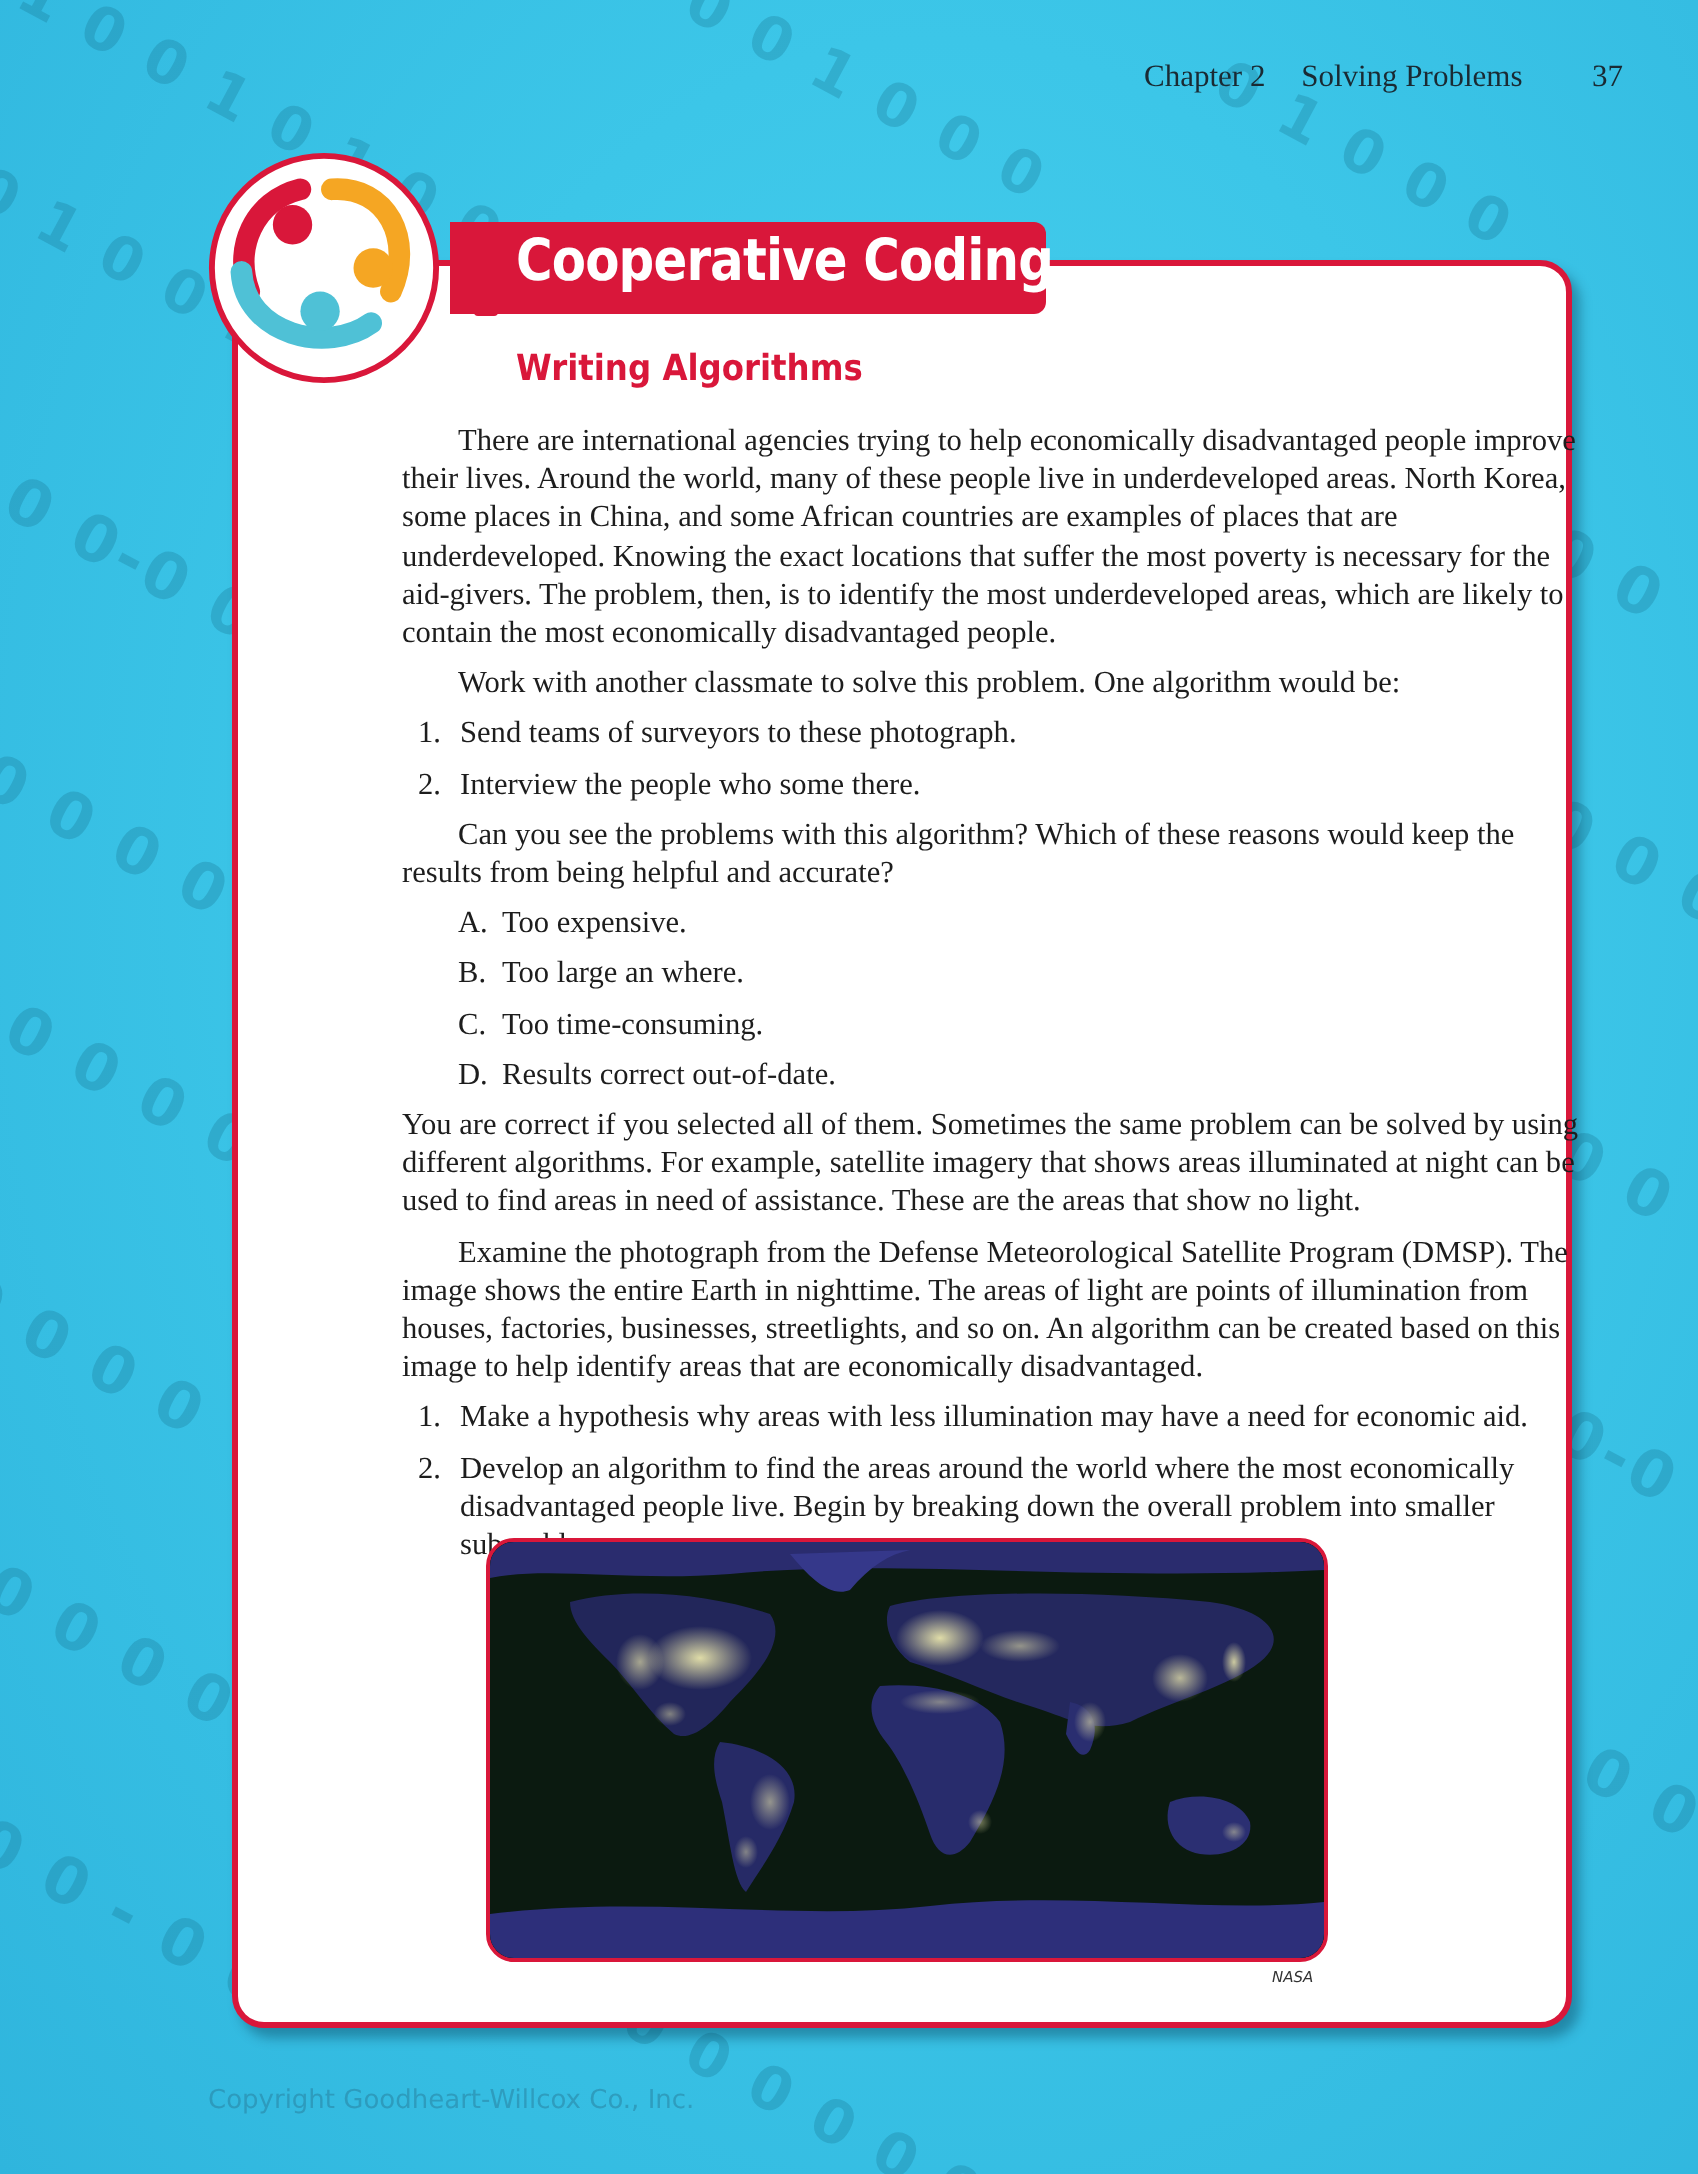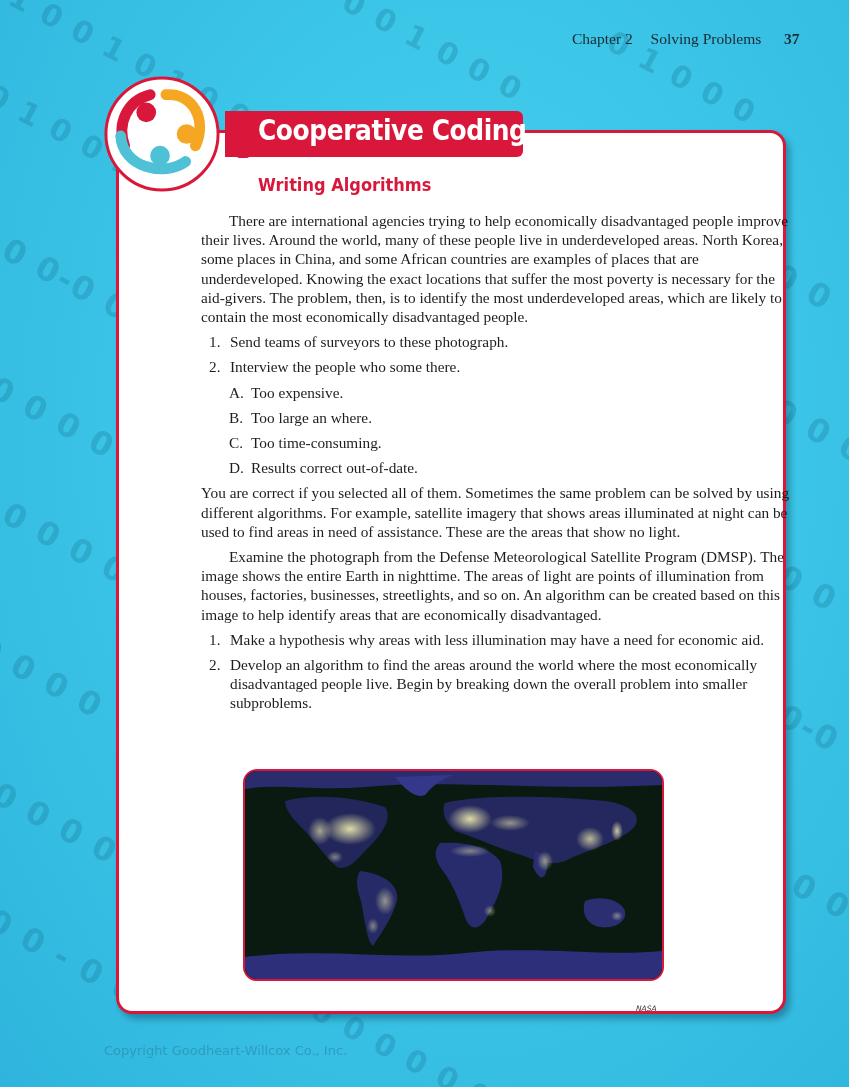--- a/index.html
+++ b/index.html
@@ -12,21 +12,21 @@
   .bg-pattern span {
     position: absolute; color: rgba(20,110,140,0.28);
     font-family: "DejaVu Sans", sans-serif; font-weight: bold;
     transform: rotate(28deg); white-space: nowrap; letter-spacing: 2px;
   }
   .running-head {
     position: absolute; top: 30px; left: 548px;
     font-family: "Liberation Serif", serif; font-size: 15.5px; color: #1a2a33; margin-left: 24px;
   }
   .running-head .chapter { margin-right: 14px; }
-  .running-head .page-num { position: absolute; left: 212px; font-weight: bold; }
+  .running-head .page-num { position: absolute; left: 224px; font-weight: normal; }
 
   .card {
     position: absolute; left: 116px; top: 130px; width: 664px; height: 878px;
     background: #fff; border: 3px solid #d9173a; border-radius: 16px;
     box-shadow: 4px 5px 6px rgba(0,40,60,0.35);
   }
   .banner {
     position: absolute; left: 225px; top: 111px; width: 298px; height: 46px;
     background: #d9173a; border-radius: 0 6px 6px 0; z-index: 3;
   }
@@ -61,21 +61,21 @@
   .alpha-item { padding-left: 28px; }
   .alpha-item .marker { width: 22px; flex-shrink: 0; }
 
   .map {
     position: absolute; left: 243px; top: 769px; width: 417px; height: 208px;
     border: 2px solid #d9173a; border-radius: 14px; overflow: hidden;
     background: #0c1a12;
   }
   .credit {
     position: absolute; left: 636px; top: 984px;
-    font-family: "DejaVu Sans", sans-serif; font-style: italic; font-size: 7.5px; color: #333; margin-top: 20px;
+    font-family: "DejaVu Sans", sans-serif; font-style: italic; font-size: 7.5px; color: #333;
   }
   .copyright {
     position: absolute; left: 104px; top: 1043px;
     font-family: "DejaVu Sans", sans-serif; font-size: 13px; color: rgba(40,130,160,0.55);
   }
 </style>
 </head>
 <body>
 
 <div class="bg-pattern">
@@ -119,28 +119,30 @@
   <circle cx="85" cy="60" r="10" fill="#f5a623"></circle>
 
   <path d="M 18 62 C 20 94 62 104 84 88" fill="none" stroke="#4fc1d6" stroke-width="11" stroke-linecap="round"></path>
   <circle cx="58" cy="82" r="10" fill="#4fc1d6"></circle>
 </svg>
 
 <div class="subtitle">Writing Algorithms</div>
 
 <div class="body-text">
   <p class="indent">There are international agencies trying to help economically disadvantaged people improve their lives. Around the world, many of these people live in underdeveloped areas. North Korea, some places in China, and some African countries are examples of places that are underdeveloped. Knowing the exact locations that suffer the most poverty is necessary for the aid-givers. The problem, then, is to identify the most underdeveloped areas, which are likely to contain the most economically disadvantaged people.</p>
+  <p class="indent gap">Work with another classmate to solve this problem. One algorithm would be:</p>
   <div class="num-item">
     <div class="marker"><span>1.</span></div>
     <div class="txt">Send teams of surveyors to these photograph.</div>
   </div>
   <div class="num-item">
     <div class="marker"><span>2.</span></div>
     <div class="txt">Interview the people who some there.</div>
   </div>
+  <p class="indent gap">Can you see the problems with this algorithm? Which of these reasons would keep the results from being helpful and accurate?</p>
   <div class="alpha-item">
     <span class="marker">A.</span>
     <span>Too expensive.</span>
   </div>
   <div class="alpha-item">
     <span class="marker">B.</span>
     <span>Too large an where.</span>
   </div>
   <div class="alpha-item">
     <span class="marker">C.</span>

